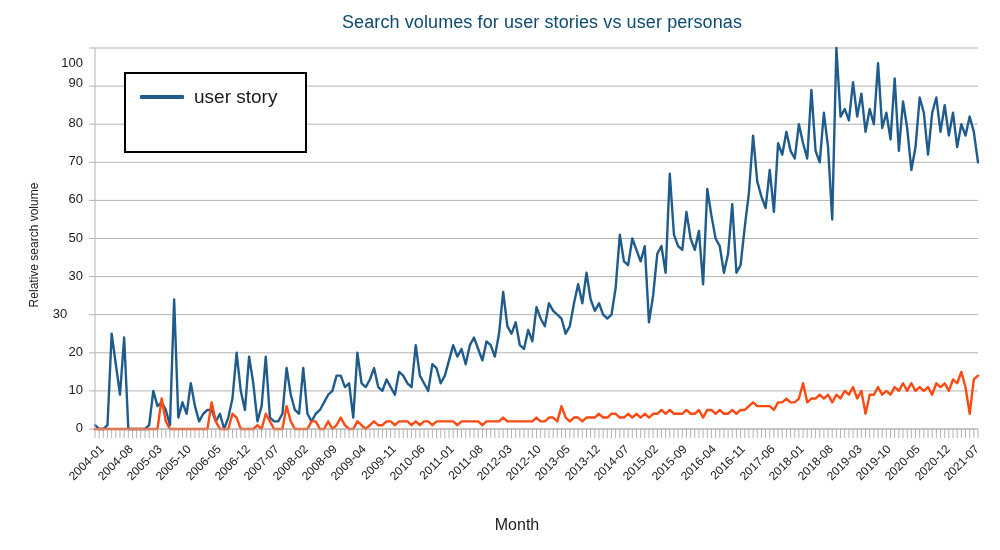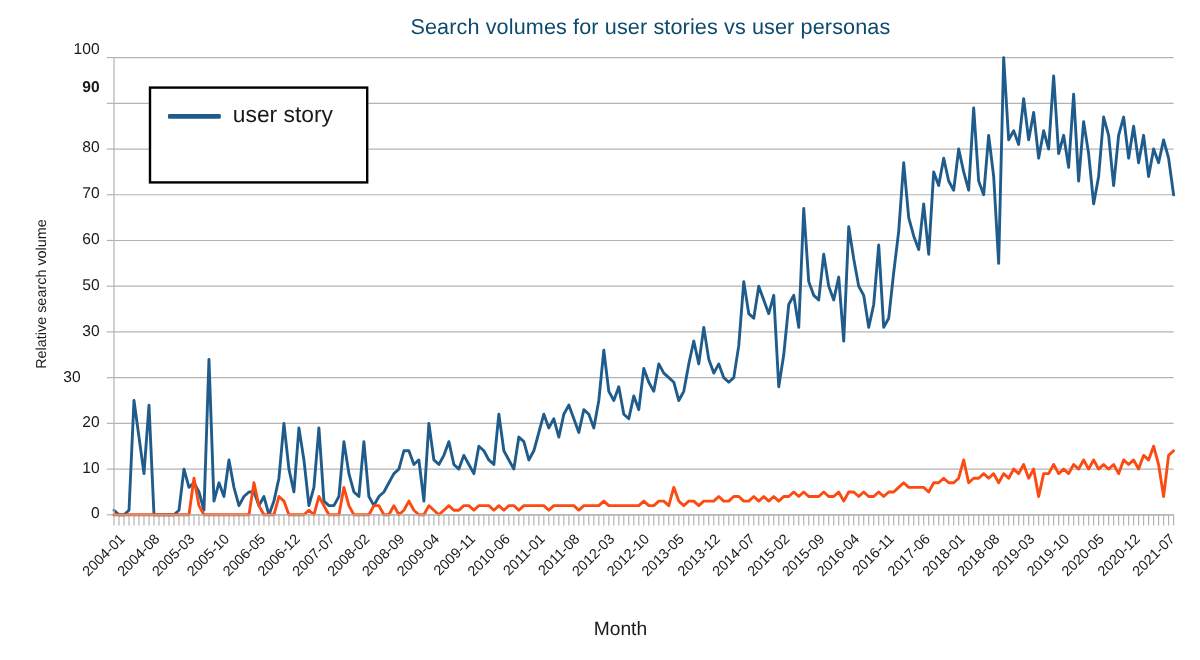--- a/index.html
+++ b/index.html
@@ -360,22 +360,22 @@
   <div id="y-tick-labels">
       <div class="y-tick-label" style="left: 37px; top: 420px;">0</div>
       <div class="y-tick-label" style="left: 37px; top: 381.9px;">10</div>
       <div class="y-tick-label" style="left: 37px; top: 343.8px;">20</div>
       <div class="y-tick-label" style="left: 37px; top: 305.7px; text-align: center;">30</div>
       <div class="y-tick-label" style="left: 37px; top: 267.6px;">30</div>
       <div class="y-tick-label" style="left: 37px; top: 229.5px; text-align: right;">50</div>
       <div class="y-tick-label" style="left: 37px; top: 191.4px; text-align: right;">60</div>
       <div class="y-tick-label" style="left: 37px; top: 153.3px;">70</div>
       <div class="y-tick-label" style="left: 37px; top: 115.2px;">80</div>
-      <div class="y-tick-label" style="left: 37px; top: 65px; font-weight: bold;">90</div>
-      <div class="y-tick-label" style="left: 37px; top: 33px;">100</div>
+      <div class="y-tick-label" style="left: 37px; top: 75px;">90</div>
+      <div class="y-tick-label" style="left: 37px; top: 55px;">100</div>
     </div>
   <div id="x-tick-labels">
       <div class="x-tick-label" style="left: 37px; top: 442px; width: 60px;">2004-01</div>
       <div class="x-tick-label" style="left: 66.1557px; top: 442px; width: 60px;">2004-08</div>
       <div class="x-tick-label" style="left: 95.3113px; top: 442px; width: 60px;">2005-03</div>
       <div class="x-tick-label" style="left: 124.467px; top: 442px; width: 60px;">2005-10</div>
       <div class="x-tick-label" style="left: 153.623px; top: 442px; width: 60px;">2006-05</div>
       <div class="x-tick-label" style="left: 182.778px; top: 442px; width: 60px;">2006-12</div>
       <div class="x-tick-label" style="left: 211.934px; top: 442px; width: 60px;">2007-07</div>
       <div class="x-tick-label" style="left: 241.09px; top: 442px; width: 60px;">2008-02</div>

